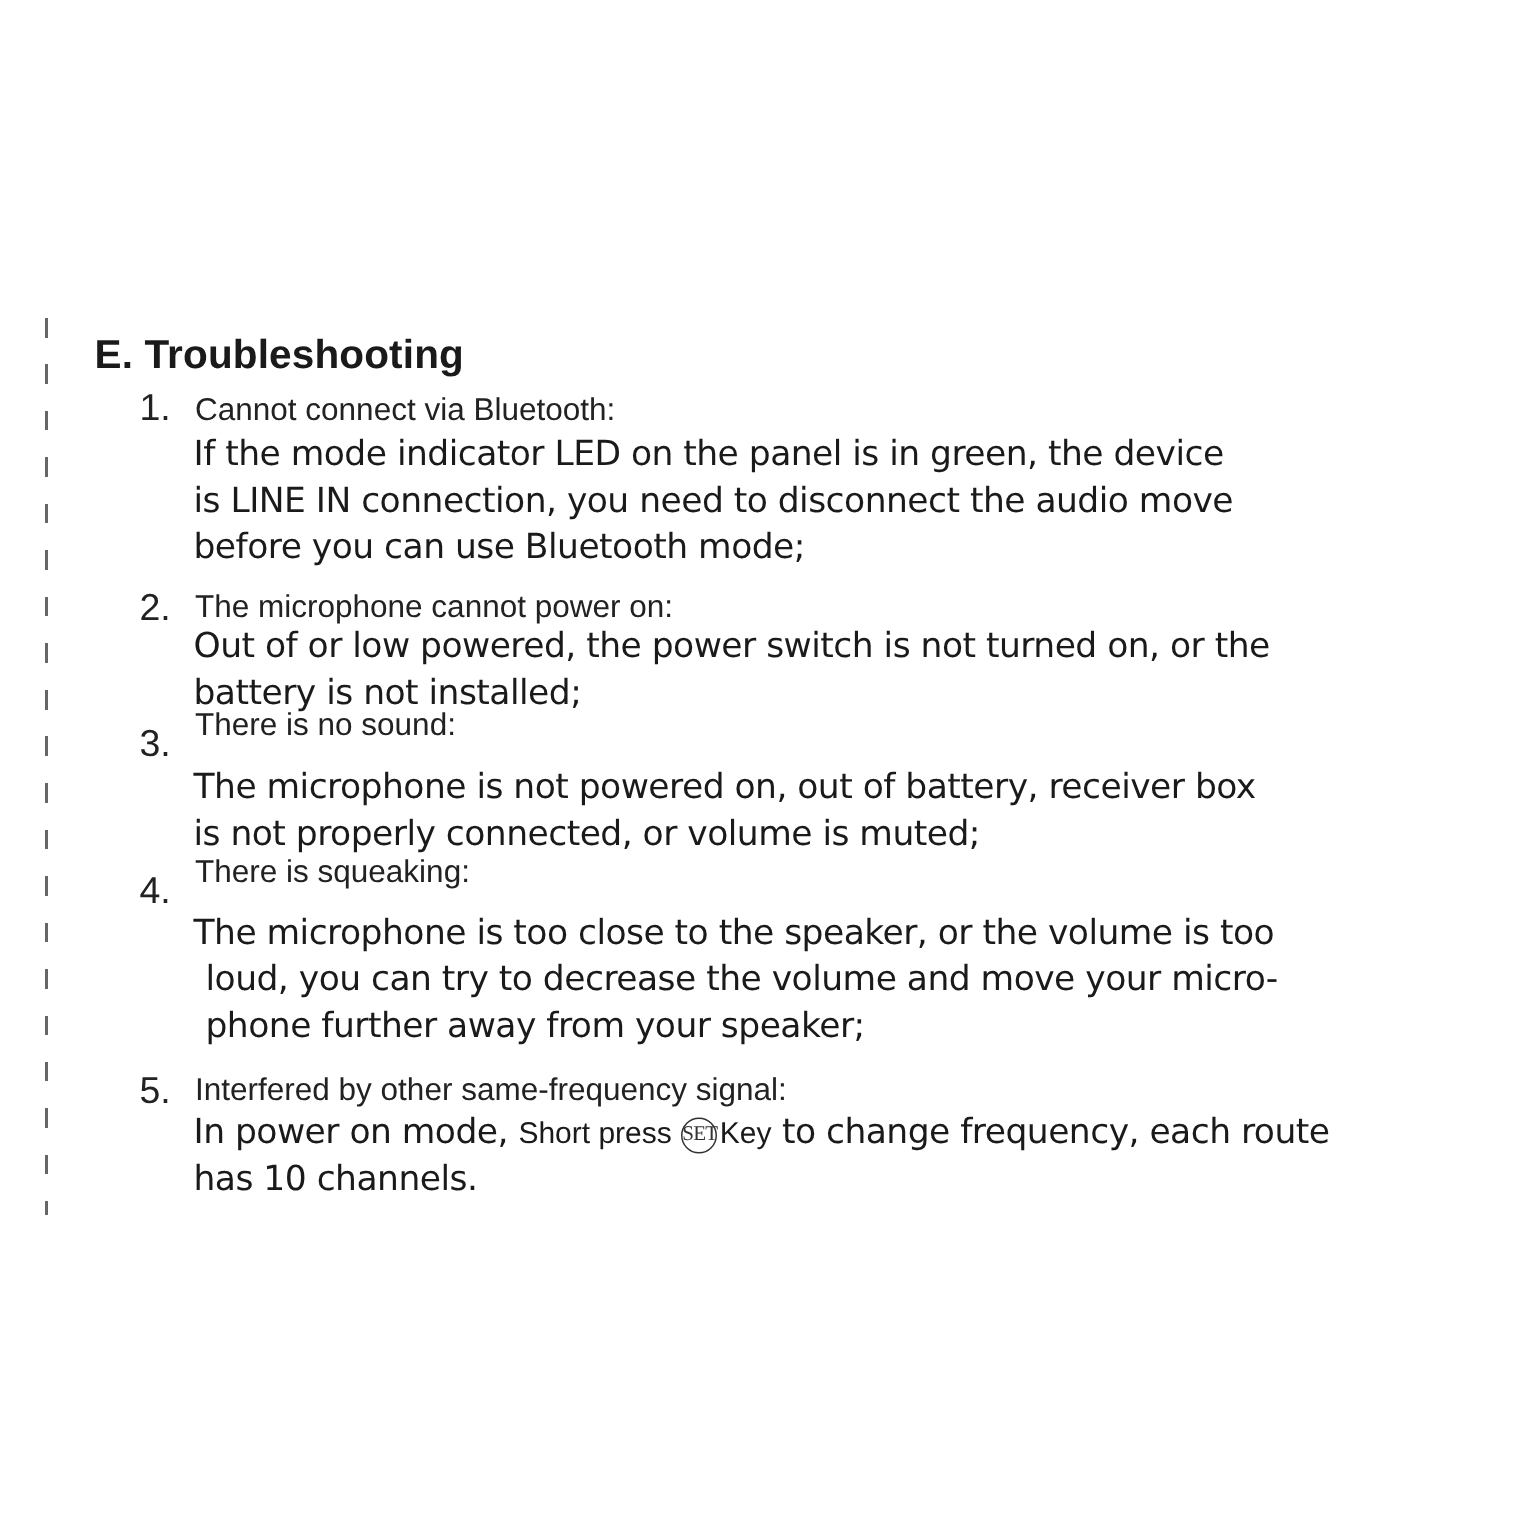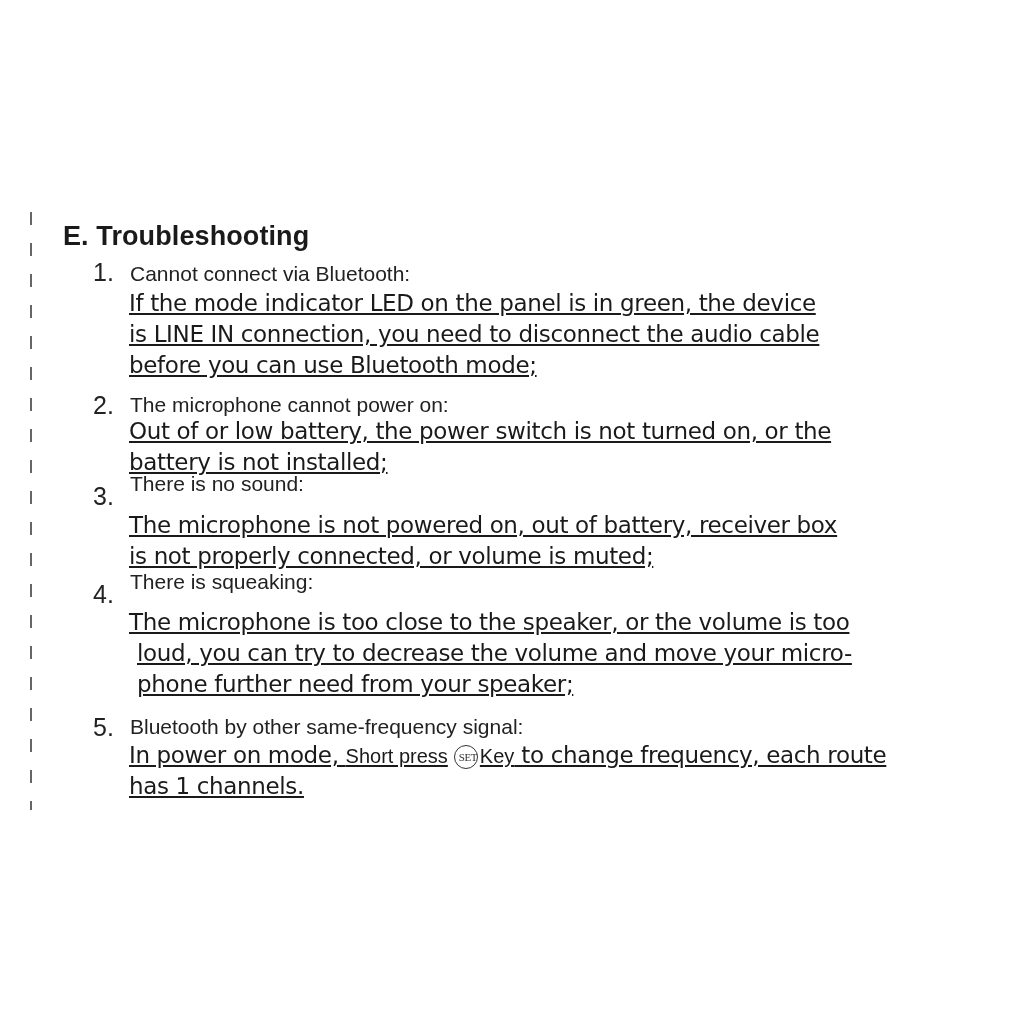--- a/index.html
+++ b/index.html
@@ -23,69 +23,69 @@
     font-family: "Liberation Sans", sans-serif; font-size: 25px; color: #222;
   }
   .title {
     position: absolute; left: 130px;
     font-family: "Liberation Sans", sans-serif; font-size: 21px; color: #222;
     white-space: nowrap;
   }
   .body-line {
     position: absolute; left: 129px;
     font-family: "DejaVu Sans", sans-serif; font-size: 23px; color: #1a1a1a;
-    white-space: nowrap; letter-spacing: -0.35px; text-decoration: underline;
+    white-space: nowrap; letter-spacing: -0.35px;
   }
   .body-line.indent { left: 137px; }
   .small { font-family: "Liberation Sans", sans-serif; font-size: 20px; letter-spacing: 0; text-align: right; }
   .set-icon {
     display: inline-block; width: 22px; height: 22px; border: 1px solid #333; border-radius: 50%;
-    font-family: "Liberation Serif", serif; font-size: 11px; line-height: 22px; text-align: right;
+    font-family: "Liberation Serif", serif; font-size: 14px; line-height: 22px; text-align: left;
     vertical-align: 2px; margin: 0 2px 0 6px; color: #333; letter-spacing: -0.5px;
   }
 </style>
 </head>
 <body>
 
 <div class="doc">
   <div class="cut-line"></div>
 
   <div class="heading">E. Troubleshooting</div>
 
   <div class="item">
     <span class="num" style="top:258px">1.</span>
     <span class="title" style="top:262px">Cannot connect via Bluetooth:</span>
     <span class="body-line" style="top:290px">If the mode indicator LED on the panel is in green, the device</span>
-    <span class="body-line" style="top:321px">is LINE IN connection, you need to disconnect the audio cable</span>
+    <span class="body-line" style="top:321px">is LINE IN connection, you need to disconnect the audio move</span>
     <span class="body-line" style="top:352px">before you can use Bluetooth mode;</span>
   </div>
 
   <div class="item">
     <span class="num" style="top:391px">2.</span>
     <span class="title" style="top:393px">The microphone cannot power on:</span>
-    <span class="body-line" style="top:418px">Out of or low battery, the power switch is not turned on, or the</span>
+    <span class="body-line" style="top:418px">Out of or low powered, the power switch is not turned on, or the</span>
     <span class="body-line" style="top:449px">battery is not installed;</span>
   </div>
 
   <div class="item">
     <span class="num" style="top:482px">3.</span>
     <span class="title" style="top:472px">There is no sound:</span>
     <span class="body-line" style="top:512px">The microphone is not powered on, out of battery, receiver box</span>
     <span class="body-line" style="top:543px">is not properly connected, or volume is muted;</span>
   </div>
 
   <div class="item">
     <span class="num" style="top:580px">4.</span>
     <span class="title" style="top:570px">There is squeaking:</span>
     <span class="body-line" style="top:609px">The microphone is too close to the speaker, or the volume is too</span>
     <span class="body-line indent" style="top:640px">loud, you can try to decrease the volume and move your micro-</span>
-    <span class="body-line indent" style="top:671px">phone further need from your speaker;</span>
+    <span class="body-line indent" style="top:671px">phone further away from your speaker;</span>
   </div>
 
   <div class="item">
     <span class="num" style="top:713px">5.</span>
-    <span class="title" style="top:715px">Bluetooth by other same-frequency signal:</span>
+    <span class="title" style="top:715px">Interfered by other same-frequency signal:</span>
     <span class="body-line" style="top:742px">
       <span>In power on mode, </span><span class="small">Short press</span><span class="set-icon">SET</span><span class="small">Key</span><span style="white-space:pre"> to change frequency, each route</span>
     </span>
-    <span class="body-line" style="top:773px">has 1 channels.</span>
+    <span class="body-line" style="top:773px">has 10 channels.</span>
   </div>
 </div>
 
 </body></html>

